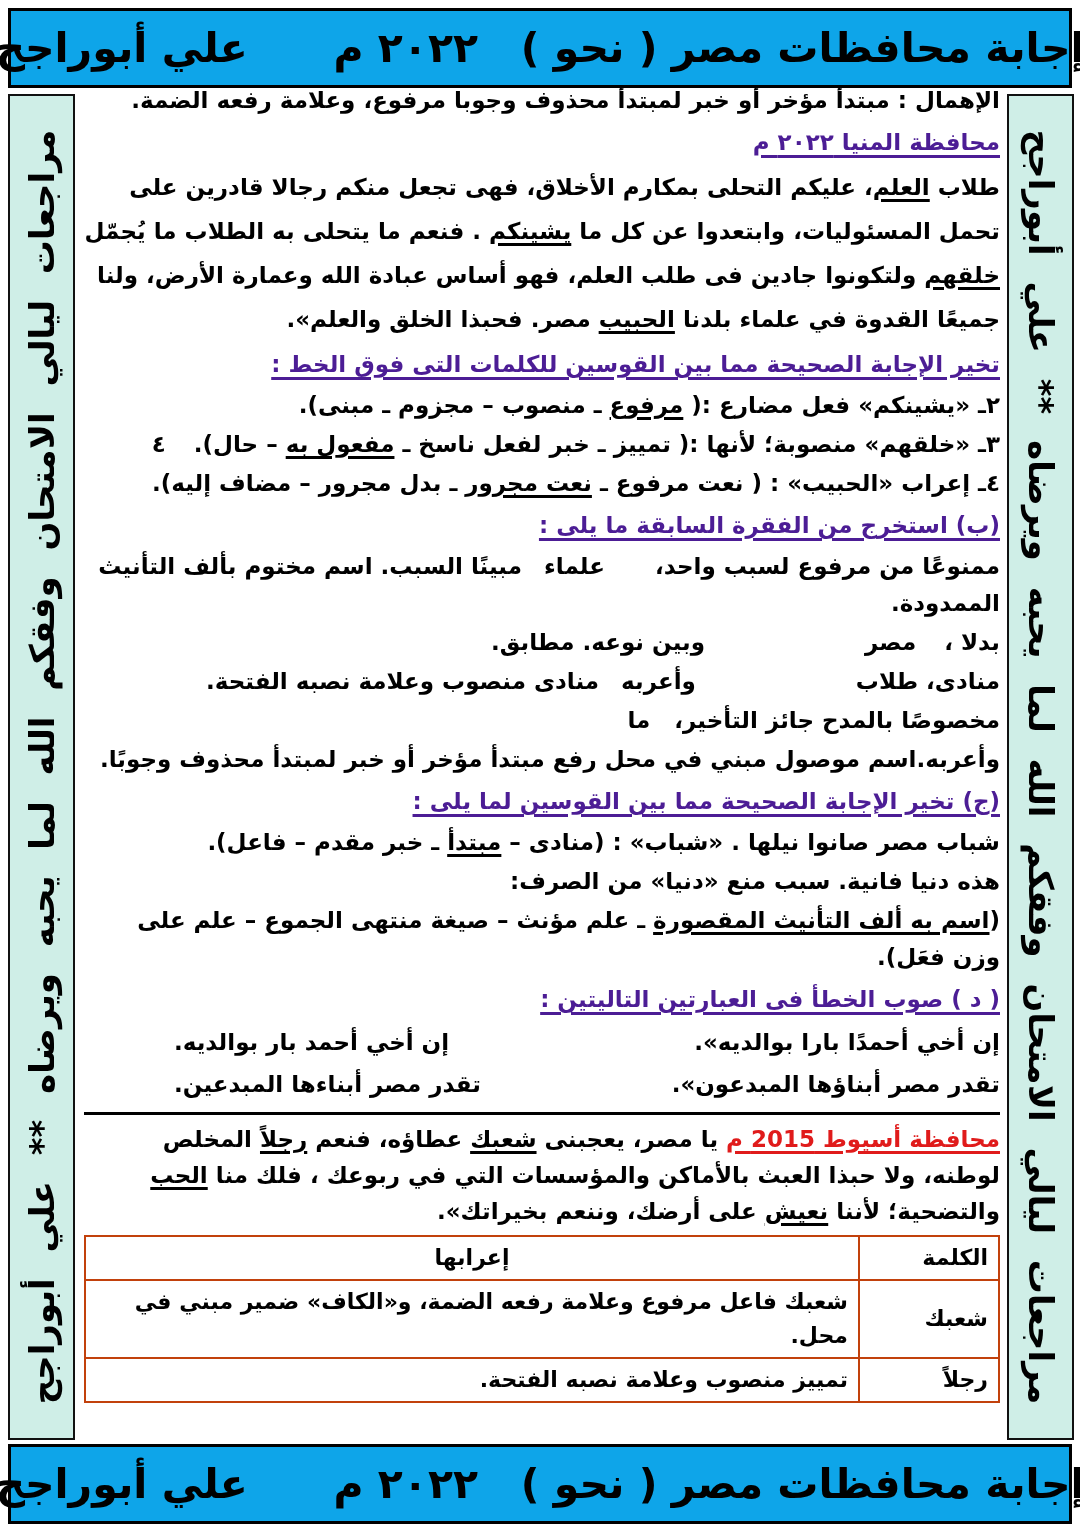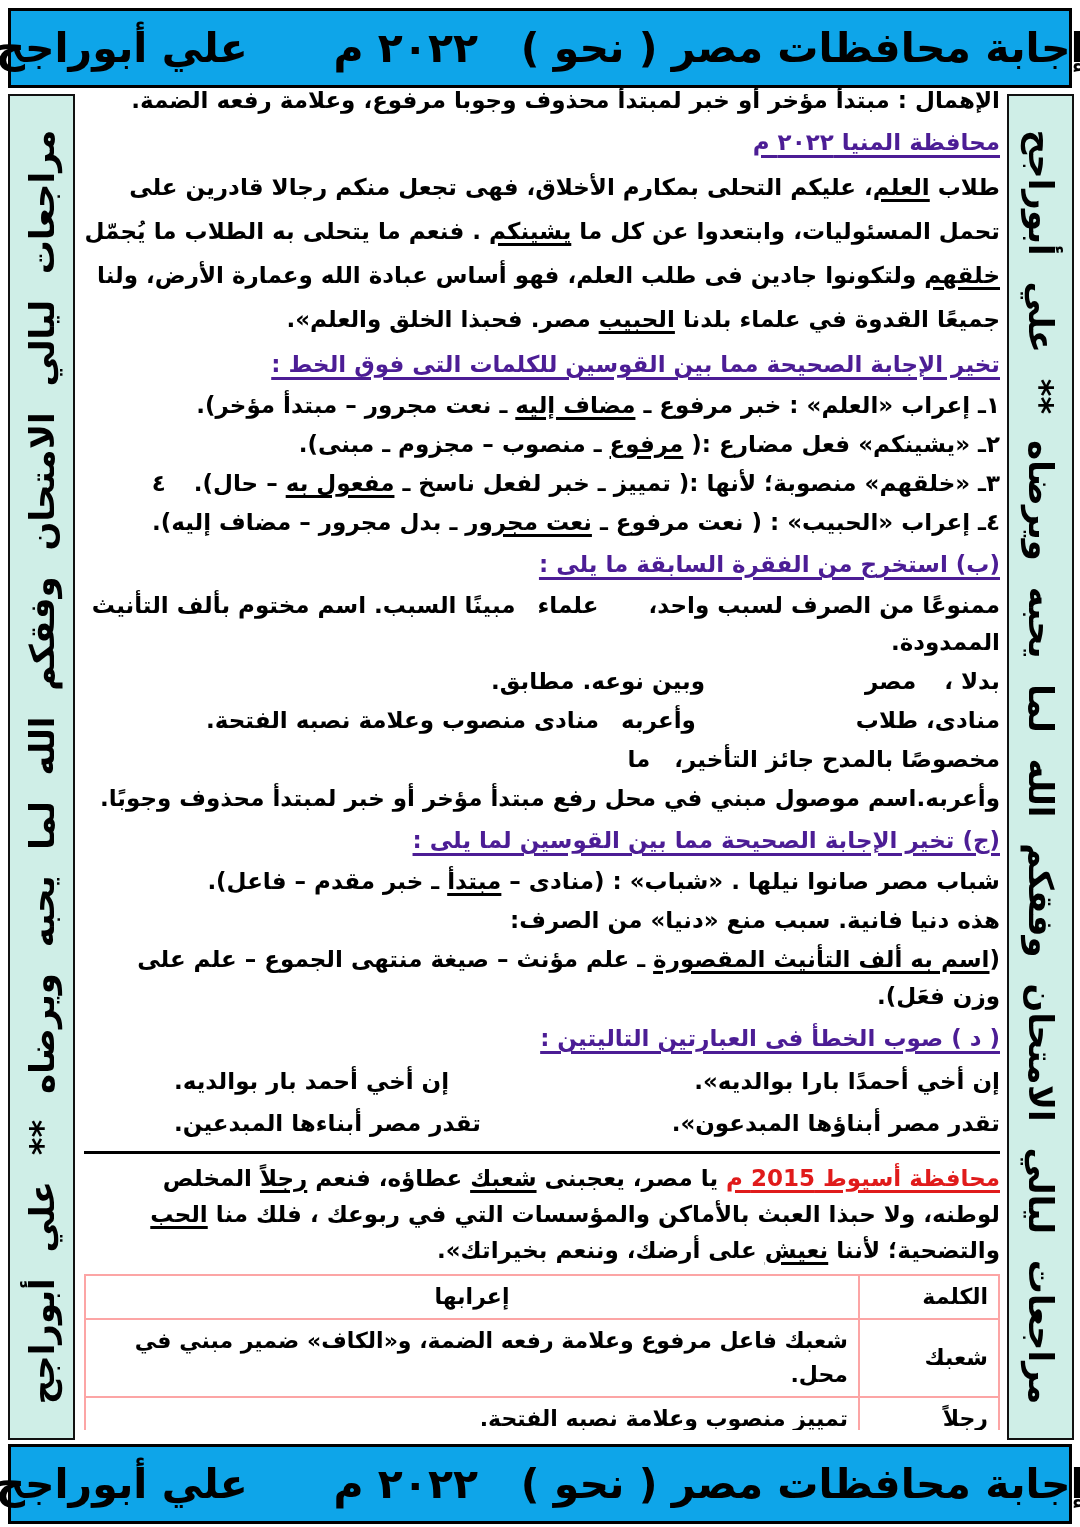--- a/index.html
+++ b/index.html
@@ -40,21 +40,21 @@
   .heading span{text-decoration:underline;text-decoration-thickness:2.5px;text-underline-offset:5px;}
   .u{text-decoration:underline;text-decoration-thickness:2.5px;text-underline-offset:4px;}
   .red{color:#e01b1b;}
   .gap{display:inline-block;}
   .pair{display:flex;justify-content:space-between;line-height:40px;margin:2px 0;padding-left:90px;}
   .rule{border-top:3px solid #000;margin:8px 0 6px 0;}
   table.itable{
     border-collapse:collapse;width:100%;margin:6px 0 4px 0;direction:rtl;
   }
   table.itable td{
-    border:2px solid #fca5a5;padding:4px 10px;font-size:22px;line-height:34px;
+    border:2px solid #c2410c;padding:4px 10px;font-size:22px;line-height:34px;
   }
   td.th{text-align:right;height:30px;line-height:28px;}
   td.th.wide{text-align:center;}
   td.word{width:118px;text-align:right;}
   td.i3rab{}
 </style>
 </head>
 <body>
 
 <div class="banner top">
@@ -67,26 +67,25 @@
 
 <div class="sidebar right">
   <div class="vtext">مراجعات ليالي الامتحان   وفقكم الله لما يحبه ويرضاه   **  علي أبوراجح</div>
 </div>
 
 <div class="content">
     <div class="line"><span>الإهمال :  مبتدأ مؤخر أو خبر لمبتدأ محذوف وجوبا مرفوع، وعلامة رفعه الضمة.</span></div>
     <div class="heading"><span>محافظة  المنيا ٢٠٢٢ م</span></div>
     <div class="para"><span>طلاب </span><span class="u">العلم</span><span>، عليكم التحلى بمكارم الأخلاق، فهى تجعل منكم رجالا قادرين على تحمل المسئوليات، وابتعدوا عن كل ما </span><span class="u">يشينكم</span><span> . فنعم ما يتحلى به الطلاب ما يُجمّل </span><span class="u">خلقهم</span><span> ولتكونوا جادين فى طلب العلم، فهو أساس عبادة الله وعمارة الأرض، ولنا جميعًا القدوة في علماء بلدنا </span><span class="u">الحبيب</span><span> مصر. فحبذا الخلق والعلم».</span></div>
     <div class="heading"><span>تخير الإجابة الصحيحة مما بين القوسين للكلمات التى فوق الخط :</span></div>
-    <div class="line"><span>١ـ إعراب «العلم» : خبر مرفوع ـ </span><span class="u">مضاف إليه</span><span> ـ نعت مجرور – مبتدأ مؤخر).</span></div>
     <div class="line"><span>٢ـ «يشينكم» فعل مضارع :( </span><span class="u">مرفوع</span><span> ـ منصوب – مجزوم ـ مبنى).</span></div>
     <div class="line"><span>٣ـ  «خلقهم» منصوبة؛ لأنها :( تمييز ـ خبر لفعل ناسخ ـ </span><span class="u">مفعول به</span><span> – حال). </span><span class="gap" style="width: 20px;"></span><span>٤</span></div>
     <div class="line"><span>٤ـ إعراب «الحبيب» :  ( نعت مرفوع ـ </span><span class="u">نعت مجرور</span><span> ـ بدل مجرور – مضاف إليه).</span></div>
     <div class="heading"><span>(ب) استخرج من الفقرة السابقة ما يلى :</span></div>
-    <div class="line"><span>ممنوعًا من الصرف لسبب واحد،</span><span class="gap" style="width: 50px;"></span><span>علماء</span><span class="gap" style="width: 22px;"></span><span>مبينًا السبب. اسم مختوم بألف التأنيث الممدودة.</span></div>
+    <div class="line"><span>ممنوعًا من مرفوع لسبب واحد،</span><span class="gap" style="width: 50px;"></span><span>علماء</span><span class="gap" style="width: 22px;"></span><span>مبينًا السبب. اسم مختوم بألف التأنيث الممدودة.</span></div>
     <div class="line"><span>بدلا ،</span><span class="gap" style="width: 28px;"></span><span>مصر</span><span class="gap" style="width: 160px;"></span><span>وبين نوعه. مطابق.</span></div>
     <div class="line"><span>منادى، طلاب</span><span class="gap" style="width: 160px;"></span><span>وأعربه</span><span class="gap" style="width: 22px;"></span><span>منادى منصوب وعلامة نصبه الفتحة.</span></div>
     <div class="line"><span>مخصوصًا بالمدح جائز التأخير،</span><span class="gap" style="width: 24px;"></span><span>ما</span></div>
     <div class="line"><span>وأعربه.اسم موصول مبني في محل رفع مبتدأ مؤخر أو خبر لمبتدأ محذوف وجوبًا.</span></div>
     <div class="heading"><span>(ج) تخير الإجابة الصحيحة مما بين القوسين لما يلى :</span></div>
     <div class="line"><span>شباب مصر صانوا نيلها . «شباب» : (منادى – </span><span class="u">مبتدأ</span><span> ـ خبر مقدم – فاعل).</span></div>
     <div class="line"><span>هذه دنيا فانية. سبب منع «دنيا» من الصرف:</span></div>
     <div class="line"><span>(</span><span class="u">اسم  به ألف التأنيث المقصورة</span><span> ـ علم مؤنث – صيغة منتهى الجموع – علم على وزن فعَل).</span></div>
     <div class="heading"><span>( د ) صوب الخطأ فى العبارتين التاليتين :</span></div>
     <div class="pair">

